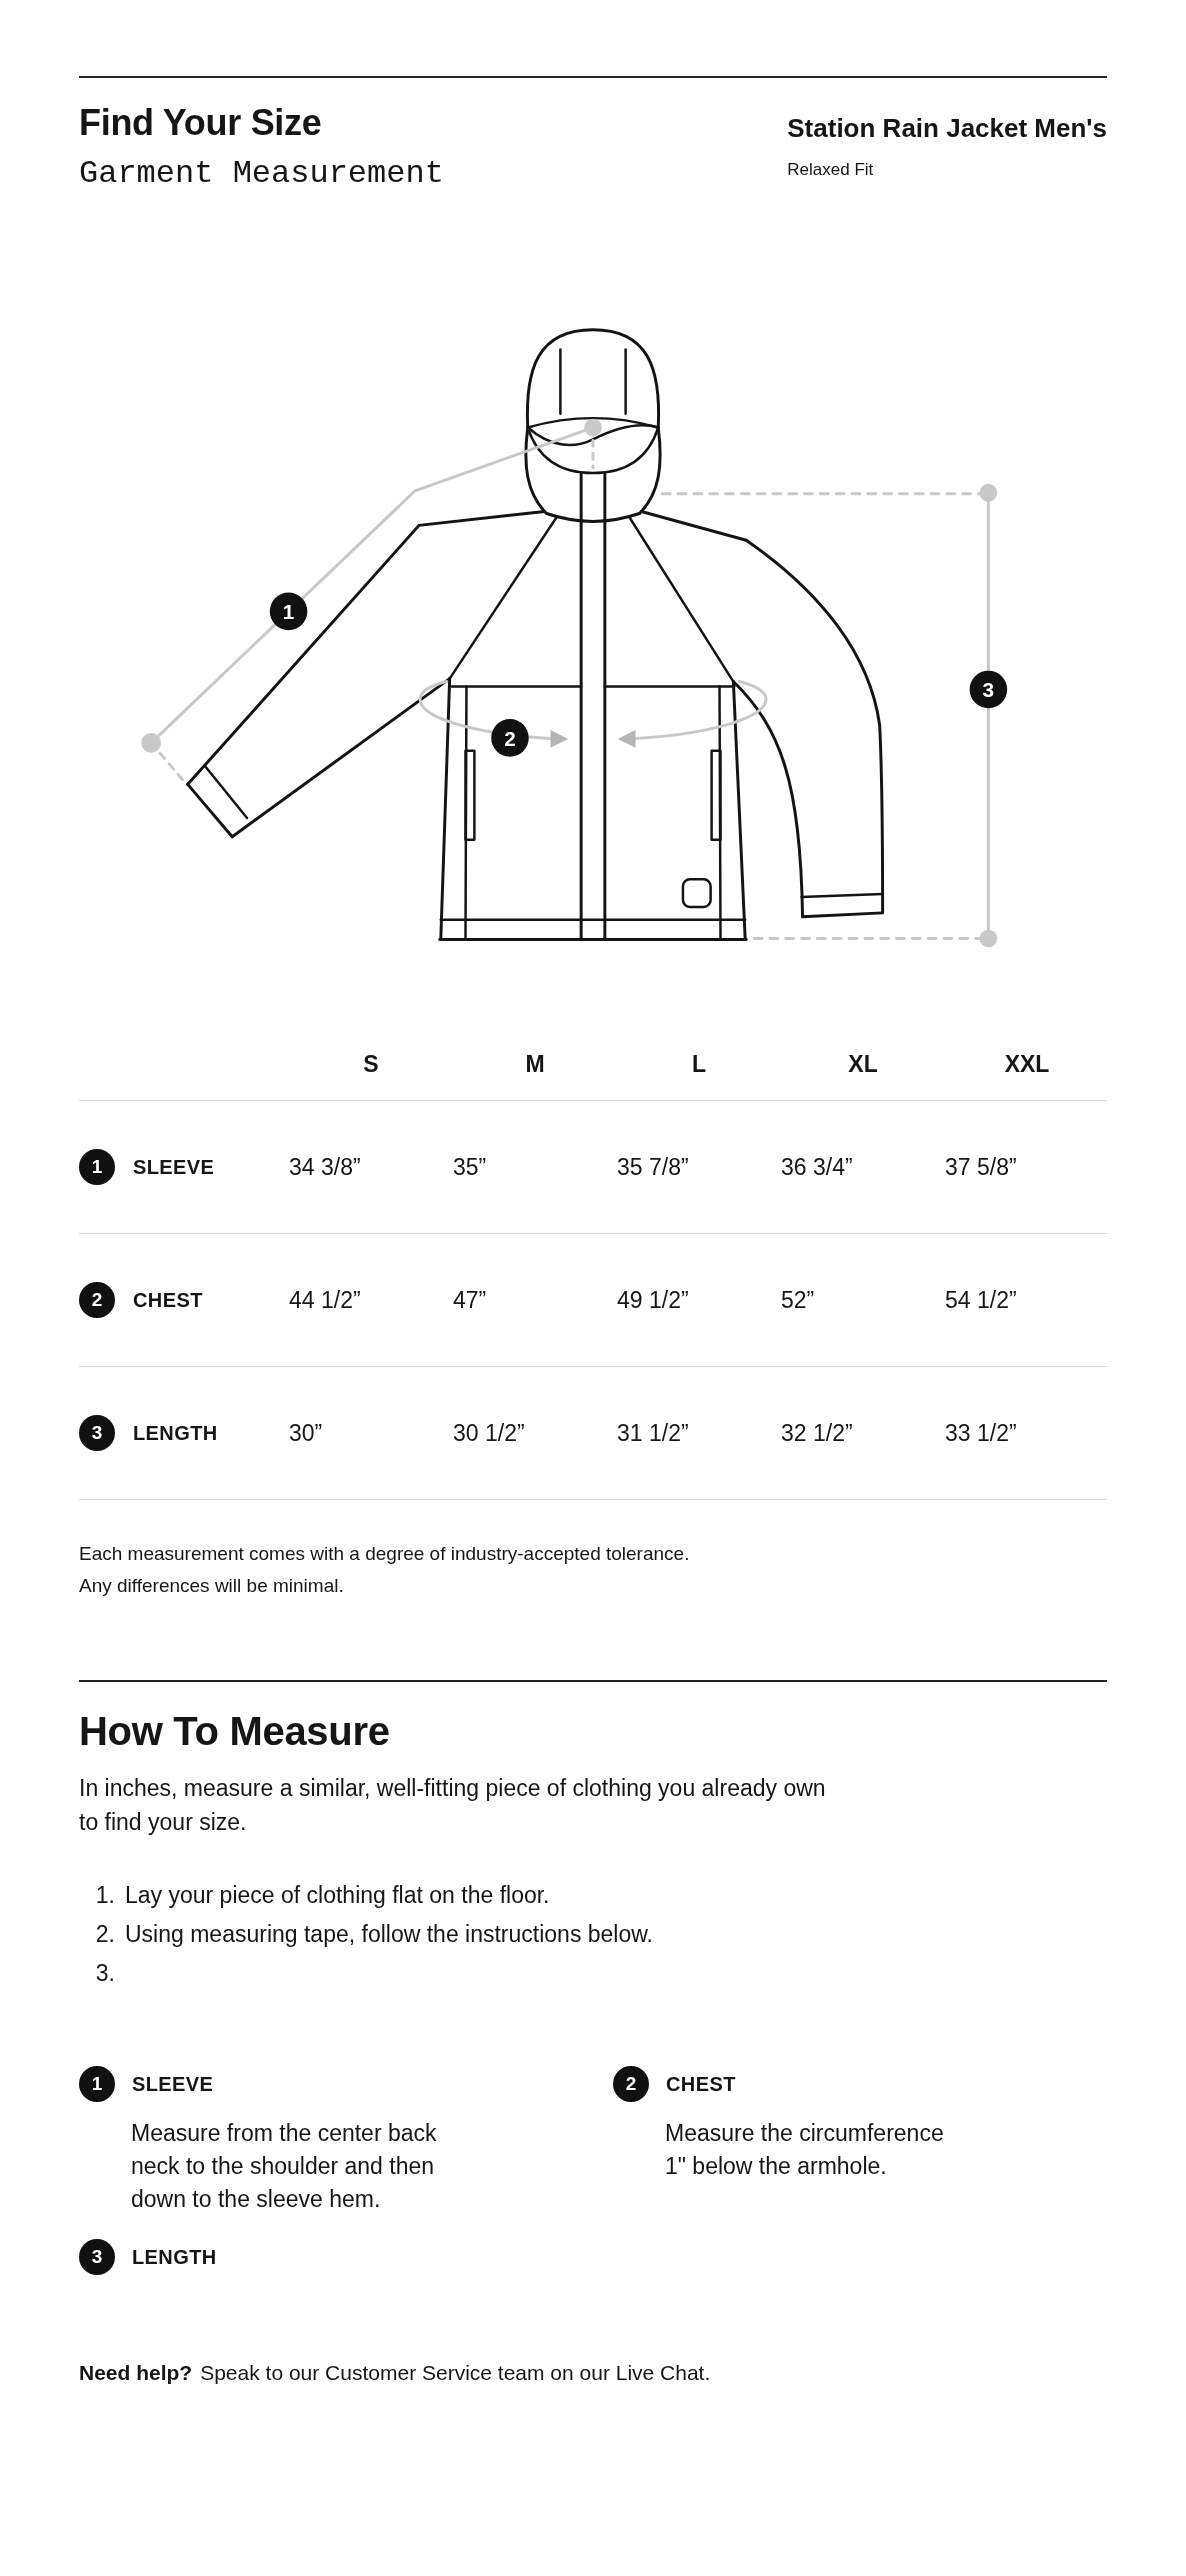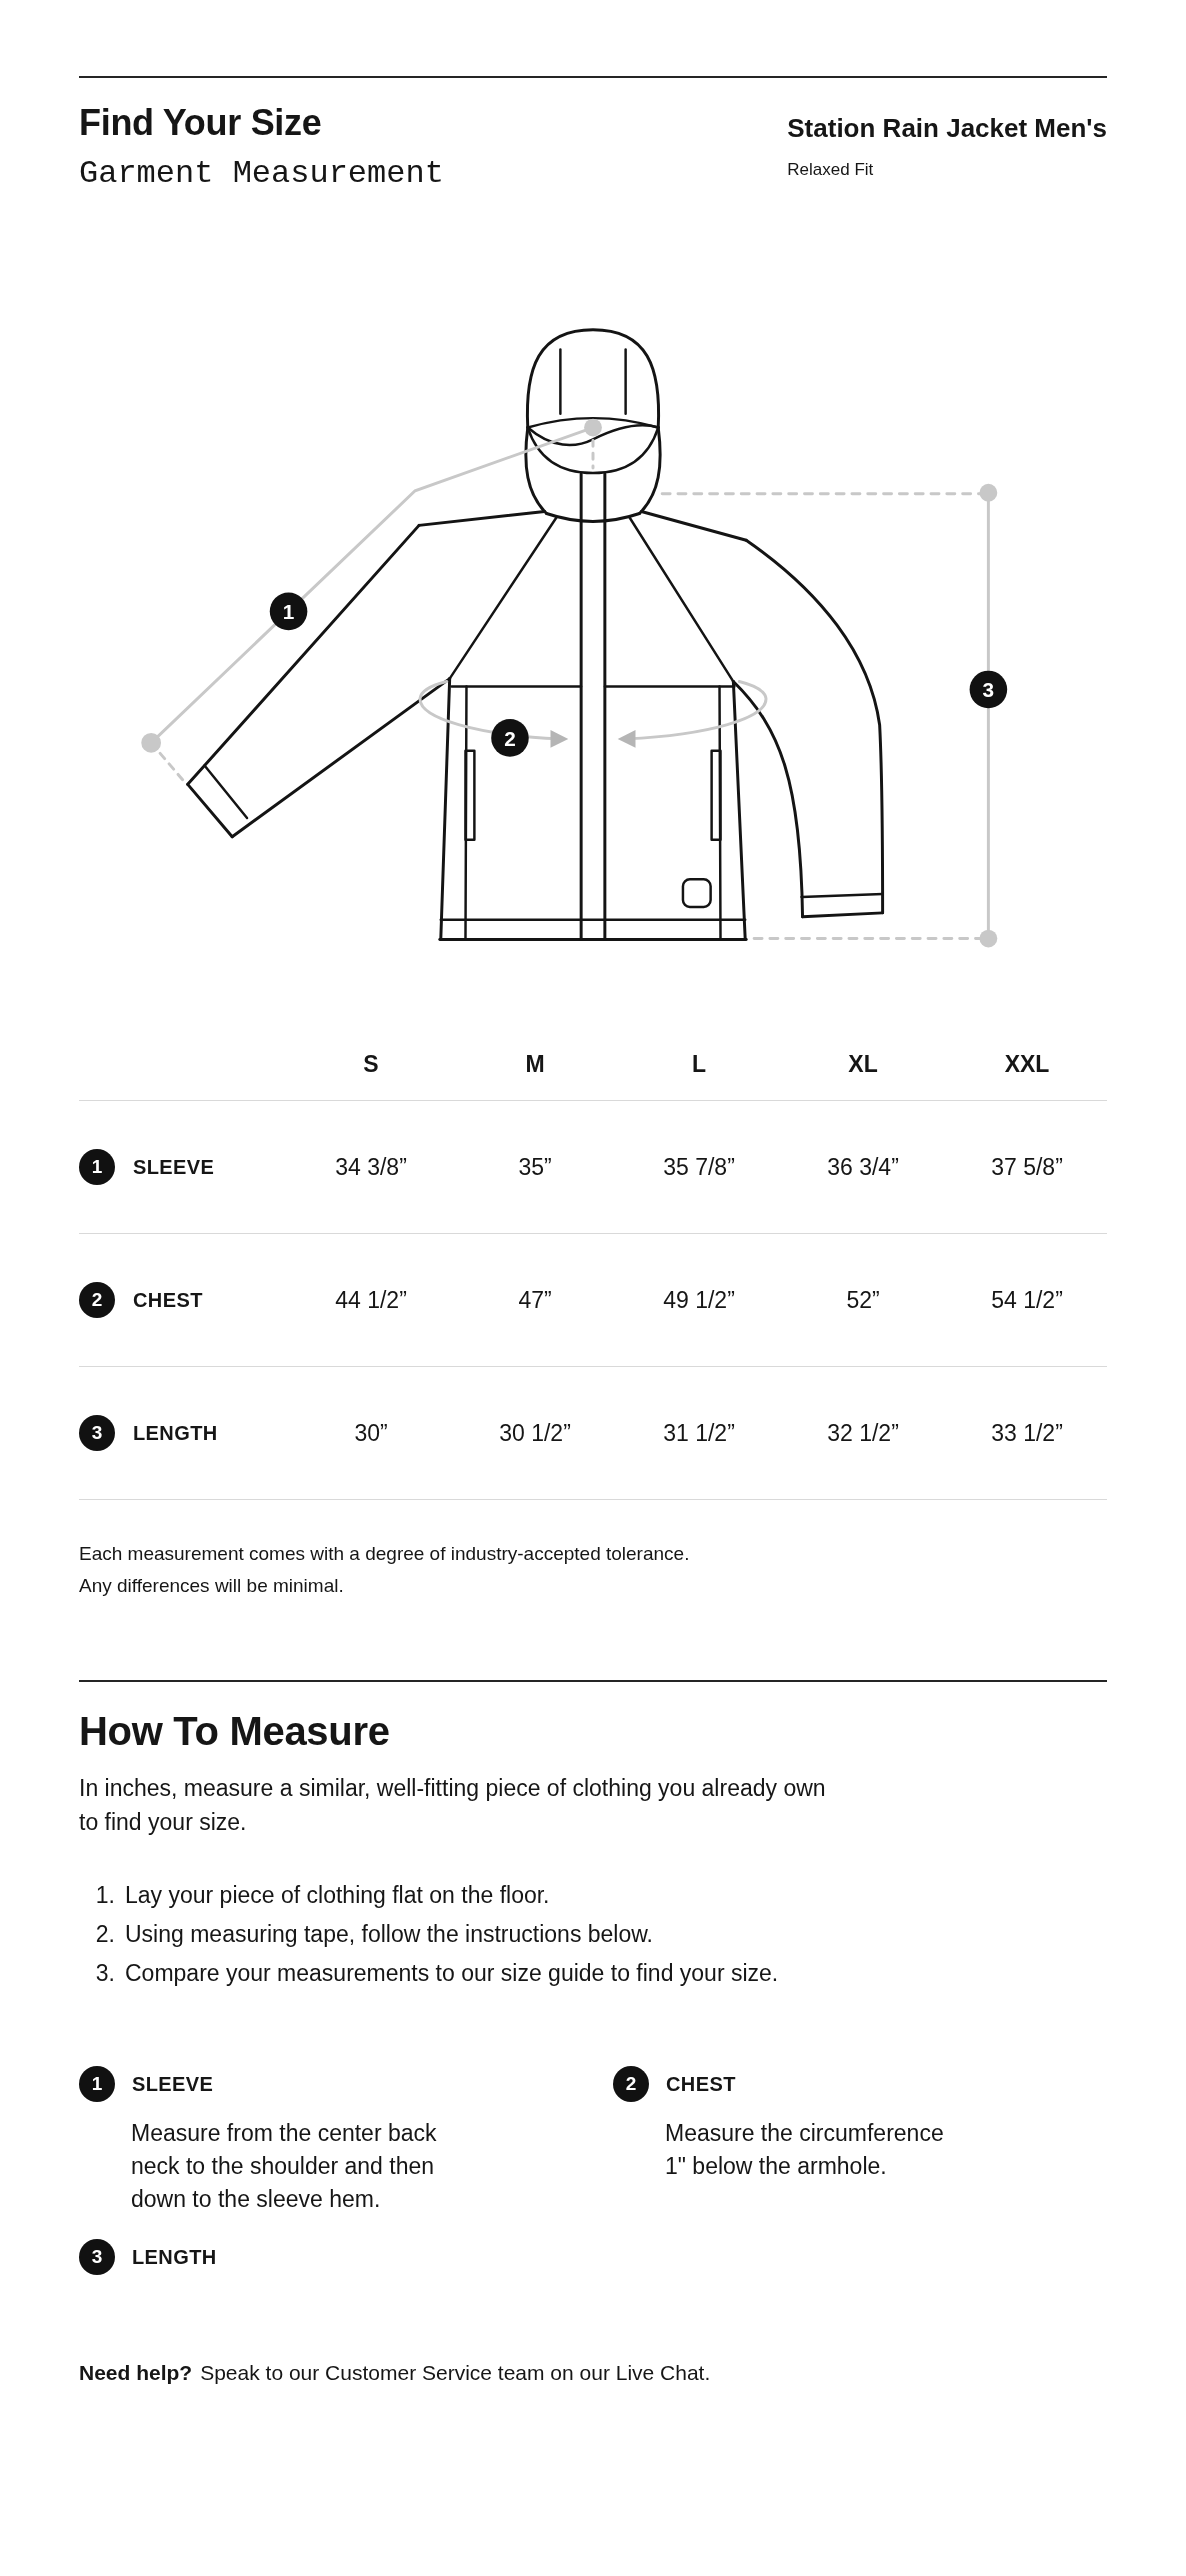--- a/index.html
+++ b/index.html
@@ -27,21 +27,21 @@
 
   
   .diagram { margin-top: 106px; height: 692px; position: relative; }
   .diagram svg { display: block; }
 
   
   .trow { display: grid; grid-template-columns: 210px repeat(5, 164px); align-items: center; }
   .thead { margin-top: 38px; height: 73px; border-bottom: 1px solid #d9d9d9; }
   .thead .col-h { text-align: center; font-size: 23px; font-weight: 700; }
   .tbody-row { height: 133px; border-bottom: 1px solid #d9d9d9; }
-  .cell-val { text-align: center; font-size: 23px; font-weight: 400; }
+  .cell-val { font-size: 23px; font-weight: 400; }
   .row-label { display: flex; align-items: center; gap: 18px; }
   .row-label .label-text { font-size: 20px; font-weight: 700; letter-spacing: 0.4px; }
 
   .badge {
     width: 36px; height: 36px; border-radius: 50%;
     background: #111111; color: #ffffff;
     display: inline-flex; align-items: center; justify-content: center;
     font-size: 19px; font-weight: 700; flex: 0 0 36px;
   }
 
@@ -232,21 +232,20 @@
       <li>
         <span class="step-num">1.</span>
         <span>Lay your piece of clothing flat on the floor.</span>
       </li>
       <li>
         <span class="step-num">2.</span>
         <span>Using measuring tape, follow the instructions below.</span>
       </li>
       <li>
         <span class="step-num">3.</span>
-        <span>Compare your measurements to our size guide to find your size.</span>
       </li>
     </ol>
 
     <div class="details-grid">
       <div>
         <div class="detail-head">
           <span class="badge">1</span>
           <span class="label-text">SLEEVE</span>
         </div>
         <p class="detail-text">Measure from the center back

